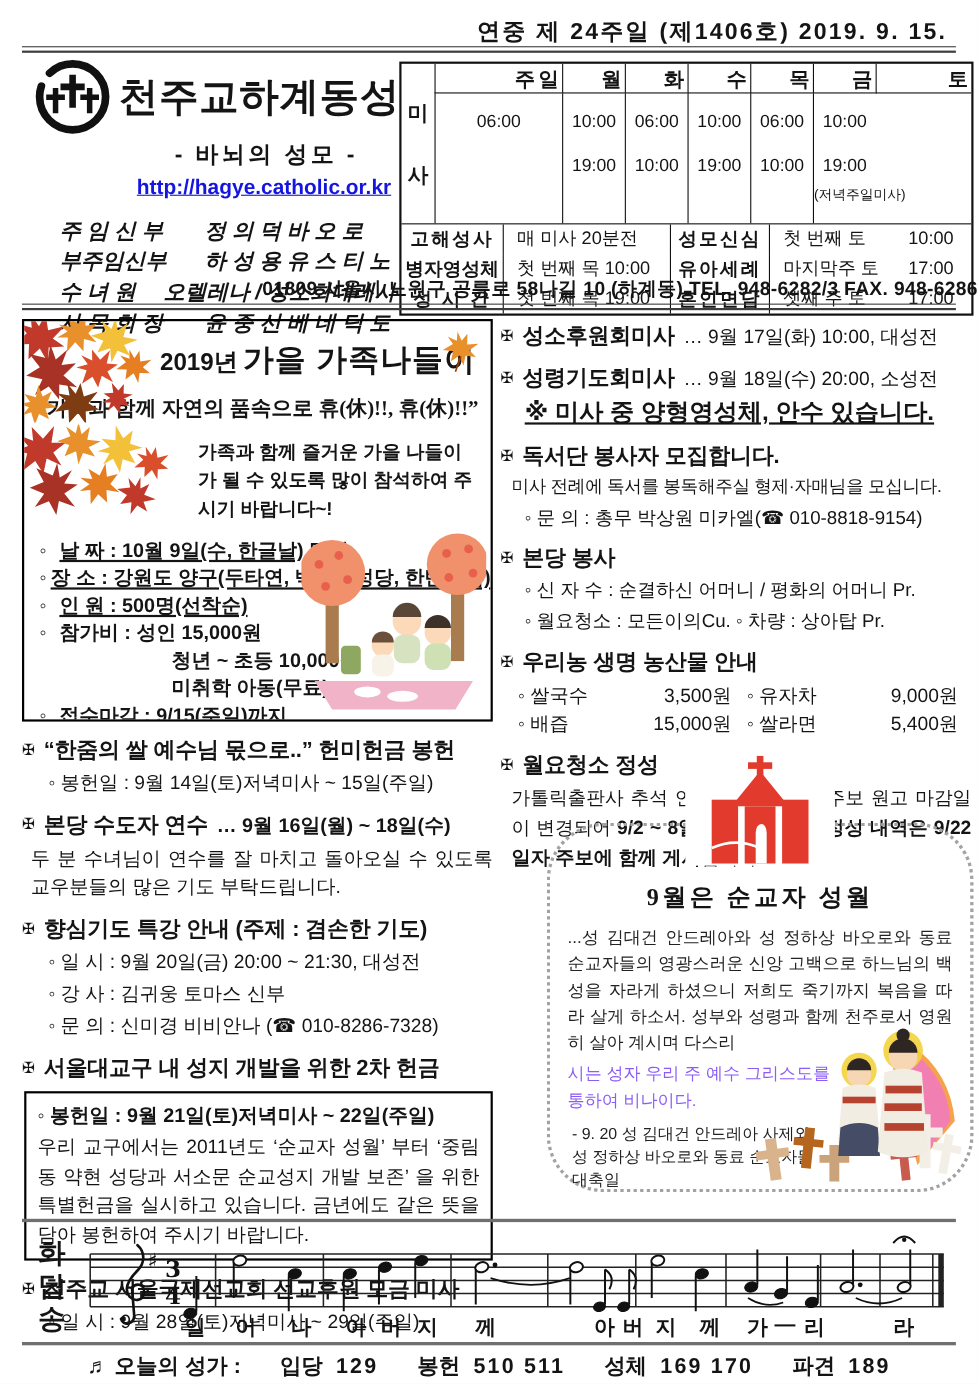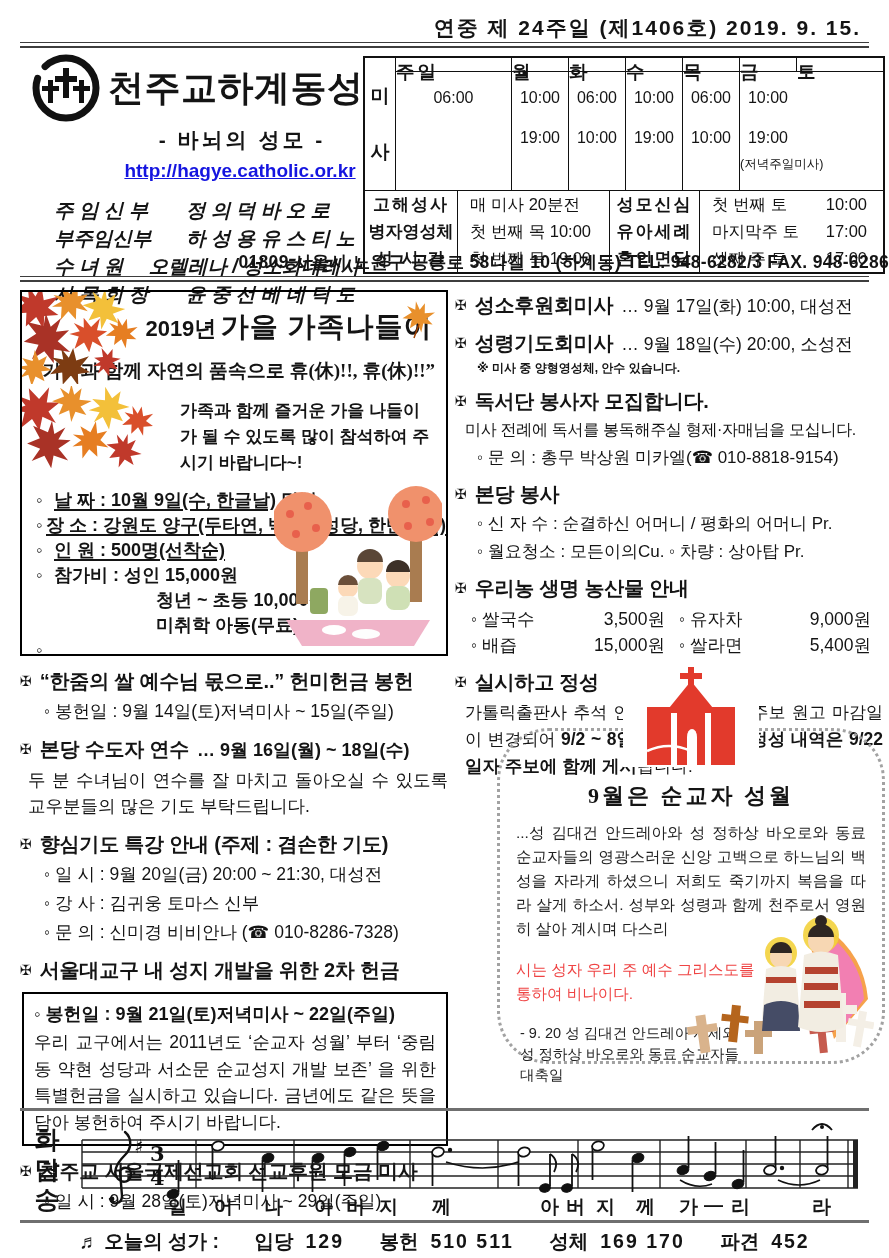--- a/index.html
+++ b/index.html
@@ -25,21 +25,21 @@
   .staff-row { display:flex; font-size:19.5px; font-weight:600; line-height:28px;font-style:italic; }
   .staff-role { width:132px; white-space:nowrap; }
   .staff-name { white-space:nowrap; }
 
   
   .mass-table { position:absolute; left:363px; top:56px; width:522px;
                 border:2px solid #111; font-size:16px; background:#fff; }
   .mt-grid { display:grid; grid-template-columns:30px 116px 57px 57px 57px 57px 57px 1fr; }
   .mt-grid > div { border-left:1.5px solid #111; }
   .mt-grid > div.nobl { border-left:none; }
-  .mt-h { height:14px; line-height:27px; text-align:left; font-weight:bold;
+  .mt-h { height:27px; line-height:27px; text-align:right; font-weight:bold;
           font-size:18.5px; letter-spacing:3px; border-bottom:1.5px solid #111; }
   .corner { grid-row:1/3; display:flex; flex-direction:column; justify-content:center;
             align-items:center; gap:30px; font-weight:bold; font-size:19px; }
   .sun-cell { height:118px; padding:4px 0 0 5px; font-size:15.5px; line-height:22.5px;
               white-space:nowrap; }
   .wd { position:relative; height:118px; }
   .t1 { position:absolute; top:17px; left:0; width:100%; text-align:center; }
   .t2 { position:absolute; top:57px; left:0; width:100%; text-align:center; }
   .t-note { position:absolute; top:84px; left:0; width:100%; text-align:center;
             font-size:12.5px; white-space:nowrap; }
@@ -92,38 +92,38 @@
   .ann-line { margin:4px 0 0 24px; font-size:17.5px; line-height:25px; white-space:nowrap; }
   .ann-body { margin:4px 0 0 8px; font-size:17.5px; line-height:26px; text-align:justify; }
   .don-box { border:2px solid #000; margin:8px 0 0 2px; padding:7px 10px 9px; }
   .don-line { font-size:18px; font-weight:bold; line-height:26px; white-space:nowrap; }
   .don-body { font-size:17.5px; line-height:26.5px; text-align:justify; margin-top:2px; }
 
   .r-ann { margin-top:11px; }
   .r-body { margin:3px 0 0 10px; font-size:16px; letter-spacing:-0.3px; line-height:24px;
             white-space:nowrap; }
   .r-line { margin:3px 0 0 22px; font-size:17px; line-height:25px; white-space:nowrap; }
-  .r-note { margin:3px 0 0 22px; font-size:12px; font-weight:bold; white-space:nowrap; }
+  .r-note { margin:3px 0 0 22px; font-size:22px; font-weight:bold; white-space:nowrap;text-decoration:underline; }
   .prod-grid { display:grid; grid-template-columns:112px 96px 116px 1fr;
                margin:4px 0 0 16px; font-size:17.5px; line-height:26px; }
   .prod-grid .pr { text-align:right; padding-right:14px; }
   .js-body { margin:4px 2px 0 10px; font-size:17px; line-height:26px; text-align:justify; }
   .js-body b { font-size:17.5px; }
 
   
-  .martyr-box { position:absolute; left:42px; top:436px; width:388px; height:336px;
+  .martyr-box { position:absolute; left:42px; top:456px; width:388px; height:336px;
                 border:3.5px dotted #a2a2a2; border-radius:52px; }
   .martyr-church { position:absolute; top:-64px; left:50%; transform:translateX(-50%);
                    background:#fff; padding:0 16px; line-height:0; }
   .martyr-title { margin-top:50px; text-align:center; font-family:"Liberation Serif",serif;
                   font-weight:bold; font-size:22px; letter-spacing:3px; }
   .martyr-body { margin:10px 16px 0; font-size:15.5px; line-height:24px; text-align:justify;
                  color:#222; }
-  .martyr-body2 { margin:17px 16px; font-size:15.5px; line-height:24px; white-space:pre-line;
-                  color:#ef4444; }
+  .martyr-body2 { margin:4px 16px; font-size:15.5px; line-height:24px; white-space:pre-line;
+                  color:#8b5cf6; }
   .martyr-note { margin:8px 0 0 20px; font-size:14.5px; line-height:21px; width:220px;
                  color:#222; white-space:pre-line; }
   .martyr-illu { position:absolute; right:8px; bottom:6px; line-height:0; }
 
   
   .rule-mid { position:absolute; left:20px; right:20px; top:1108px; height:3px; background:#6f6f6f; }
   .rule-low { position:absolute; left:20px; right:20px; top:1220px; height:2.5px; background:#6f6f6f; }
   .hwa-label { position:absolute; left:32px; top:1124px; font-size:25px; font-weight:bold;
                line-height:30px; text-align:center; width:30px; }
   .staff-svg { position:absolute; left:78px; top:1122px; }
@@ -304,20 +304,21 @@
             <span class="u">인 원 : 500명(선착순)</span>
           </div>
         <div class="ev-row">
             <span class="ev-b">◦</span>
             <span>참가비 : 성인 15,000원</span>
           </div>
         <div class="ev-extra">청년 ~ 초등 10,000원</div>
         <div class="ev-extra">미취학 아동(무료)</div>
         <div class="ev-row">
             <span class="ev-b">◦</span>
+            <span class="u">접수마감 : 9/15(주일)까지</span>
           </div>
 
       </div>
       <span class="picnic">
         <svg width="168" height="178" viewBox="0 0 168 178">
           <rect x="22" y="74" width="12" height="60" fill="#a97c50"></rect>
           <circle cx="28" cy="52" r="30" fill="#f0916c"></circle>
           <circle cx="16" cy="44" r="4" fill="#e8604c"></circle>
             <circle cx="34" cy="36" r="4" fill="#e8604c"></circle>
           <circle cx="42" cy="58" r="4" fill="#e8604c"></circle>
@@ -442,21 +443,21 @@
         <div>◦ 배즙</div>
         <div class="pr">15,000원</div>
         <div>◦ 쌀라면</div>
         <div class="pr">5,400원</div>
       </div>
     </div>
 
     <div class="r-ann">
       <div class="ann-head">
           <span class="xcross">✠</span>
-          <span class="ann-title">실시하고 정성</span>
+          <span class="ann-title">월요청소 정성</span>
         </div>
       <div class="js-body"><span>가톨릭출판사 추석 연휴 휴무 관계로 주보 원고 마감일이 변경되어 </span><b>9/2 ~ 8일까지 우리들의 정성 내역은 9/22일자 주보에 함께 게시</b><span>됩니다.</span></div>
     </div>
 
     <div class="martyr-box">
       <span class="martyr-church">
         <svg width="104" height="100" viewBox="0 0 104 100">
           <g fill="#e23a2c">
             <rect x="49" y="0" width="6" height="20"></rect>
             <rect x="41" y="6" width="22" height="6"></rect>
@@ -602,16 +603,16 @@
   <span class="lyr" style="left:679px">가</span>
   <span class="lyr" style="left:704px">―</span>
   <span class="lyr" style="left:731px">리</span>
   <span class="lyr" style="left:812px">라</span>
   <div class="rule-low"></div>
   <div class="hymns">
     <span>♬ 오늘의 성가 :</span>
     <span class="hname">입당</span><span class="hnum">129</span>
     <span class="hname">봉헌</span><span class="hnum">510  511</span>
     <span class="hname">성체</span><span class="hnum">169  170</span>
-    <span class="hname">파견</span><span class="hnum">452</span>
+    <span class="hname">파견</span><span class="hnum">189</span>
   </div>
 
 </div>
 
 </body></html>

